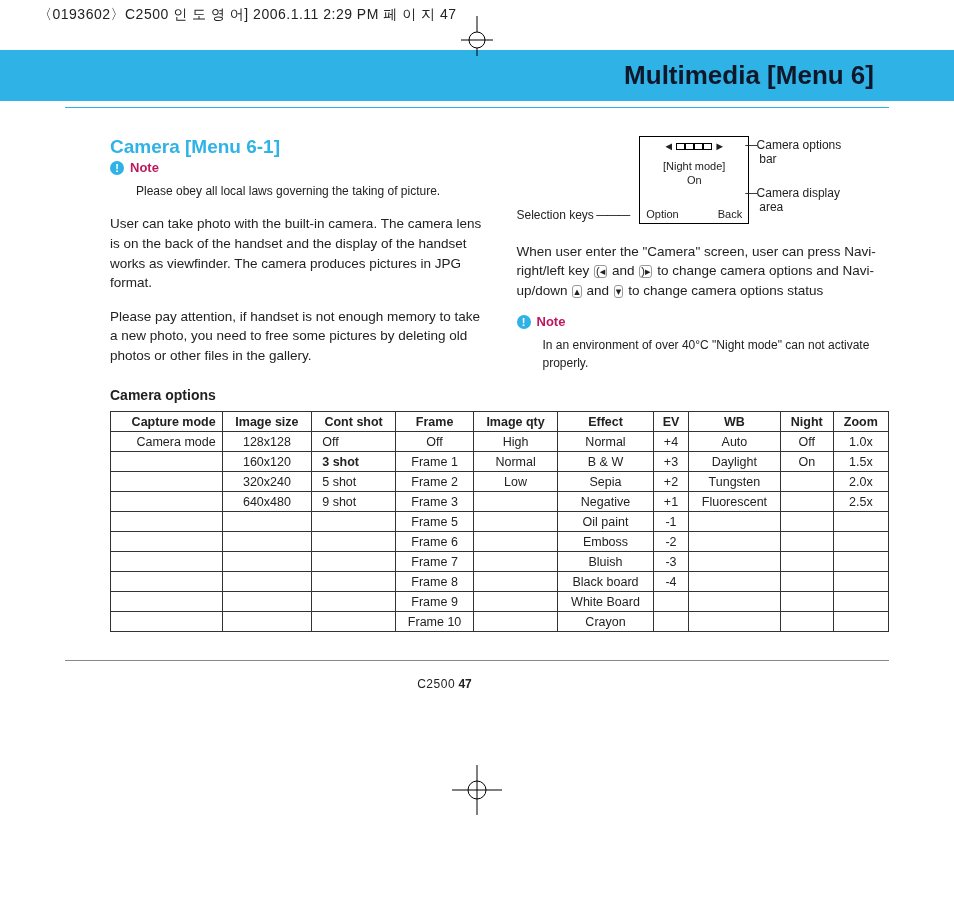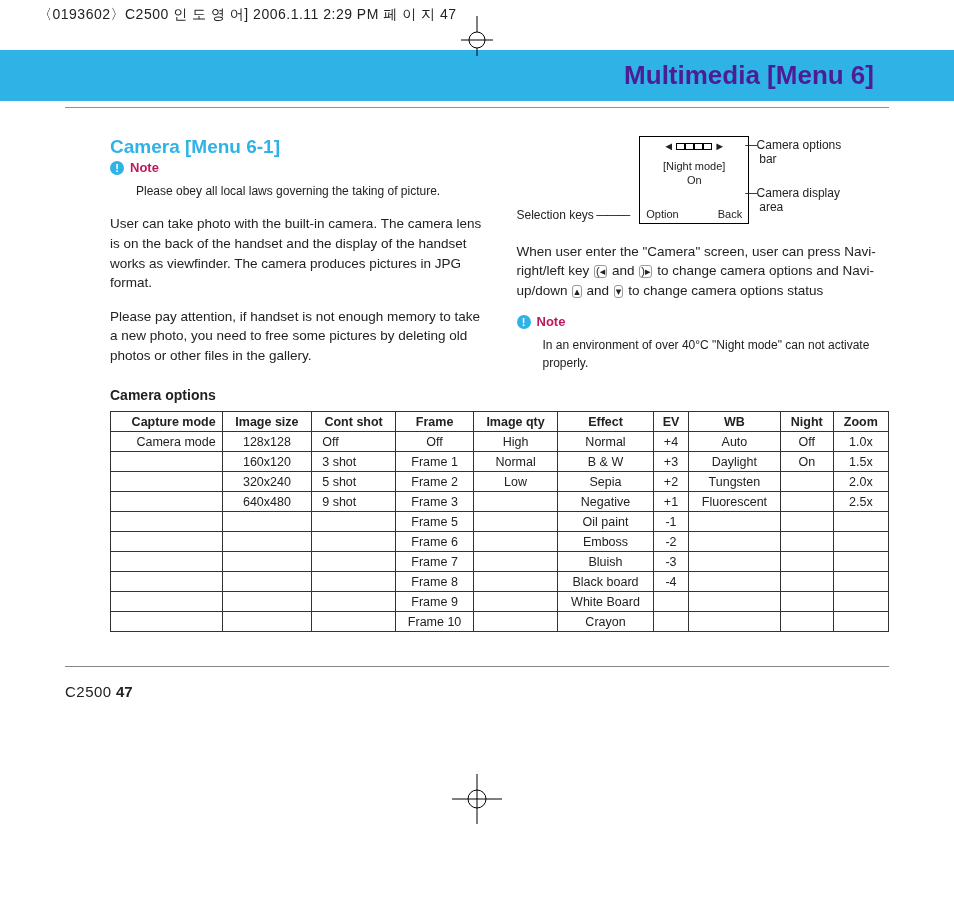--- a/index.html
+++ b/index.html
@@ -18,21 +18,21 @@
     padding: 6px 0 0 38px;
     letter-spacing: 0.5px;
   }
   .crop-top {
     position: relative;
     height: 26px;
   }
   .crop-top svg { position: absolute; left: 452px; top: -8px; }
   .title-bar {
     background: #2fb3e6;
-    color: #4c1d95;
+    color: #0f172a;
     font-family: Arial, Helvetica, sans-serif;
     font-weight: bold;
     font-size: 26px;
     text-align: right;
     padding: 10px 80px 10px 0;
     margin-bottom: 6px;
   }
   .thin-rule {
     border: none;
     border-top: 1px solid #2fb3e6;
@@ -148,27 +148,27 @@
     padding: 2px 6px;
     text-align: center;
     height: 20px;
   }
   table.options th {
     font-weight: bold;
     background: #fff;
   }
   table.options td:first-child, table.options th:first-child { text-align: right; padding-left:4px;}
   table.options td:nth-child(3) { text-align:left; padding-left:10px;}
-  .bold { font-weight: normal; }
+  .bold { font-weight: bold; }
   .footer {
-    text-align: left;
+    text-align: center;
     padding: 16px 65px 4px 0;
-    font-size: 15px;
+    font-size: 12px;
     border-top: 1px solid #888;
-    margin: 26px 65px 0 65px;
+    margin: 20px 65px 0 65px;
   }
   .footer .model { letter-spacing:0.5px; }
   .footer .pn { font-weight: bold; }
   .crop-bottom { text-align:center; padding-top:70px; padding-bottom:30px;}
 </style>
 </head>
 <body>
 
 <div class="print-header">〈0193602〉C2500 인 도 영 어]  2006.1.11 2:29 PM  페 이 지 47</div>
 <div class="crop-top">

